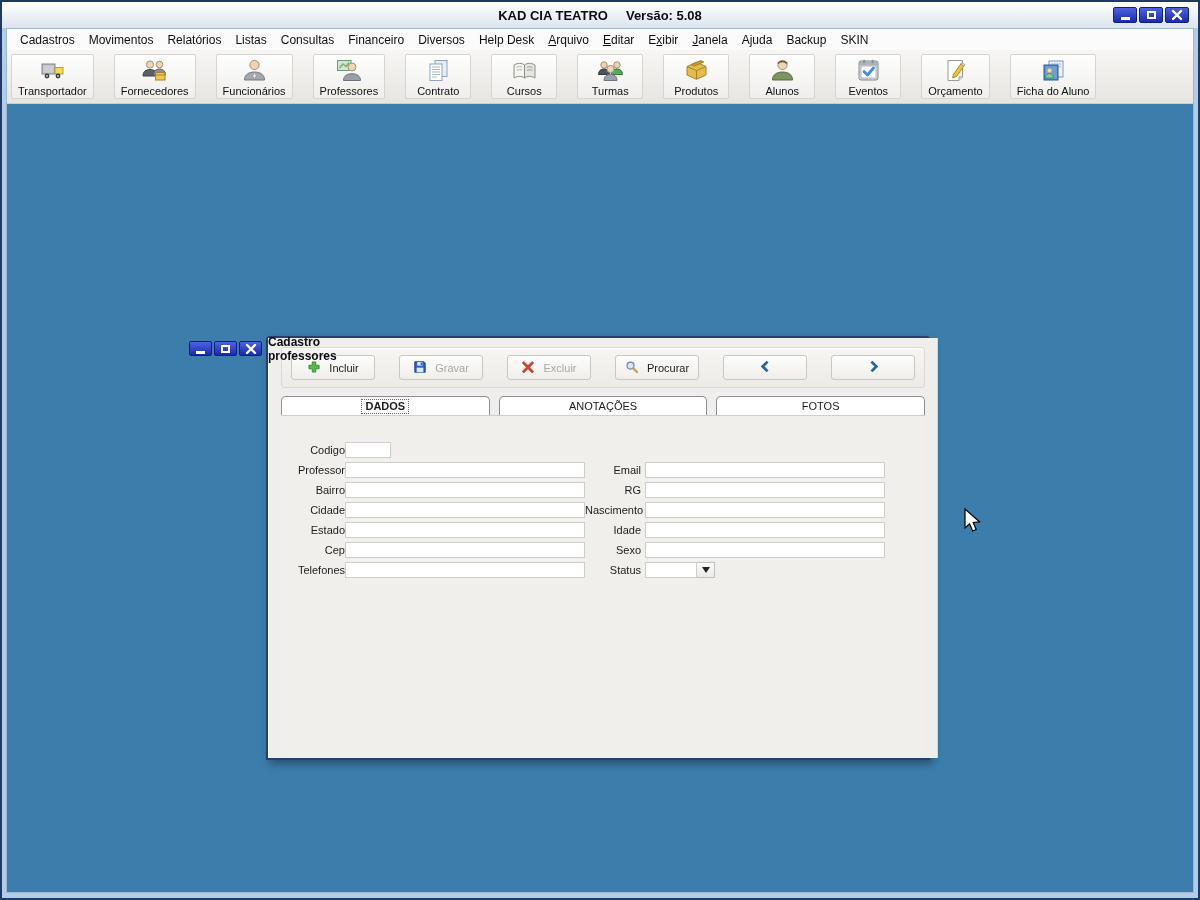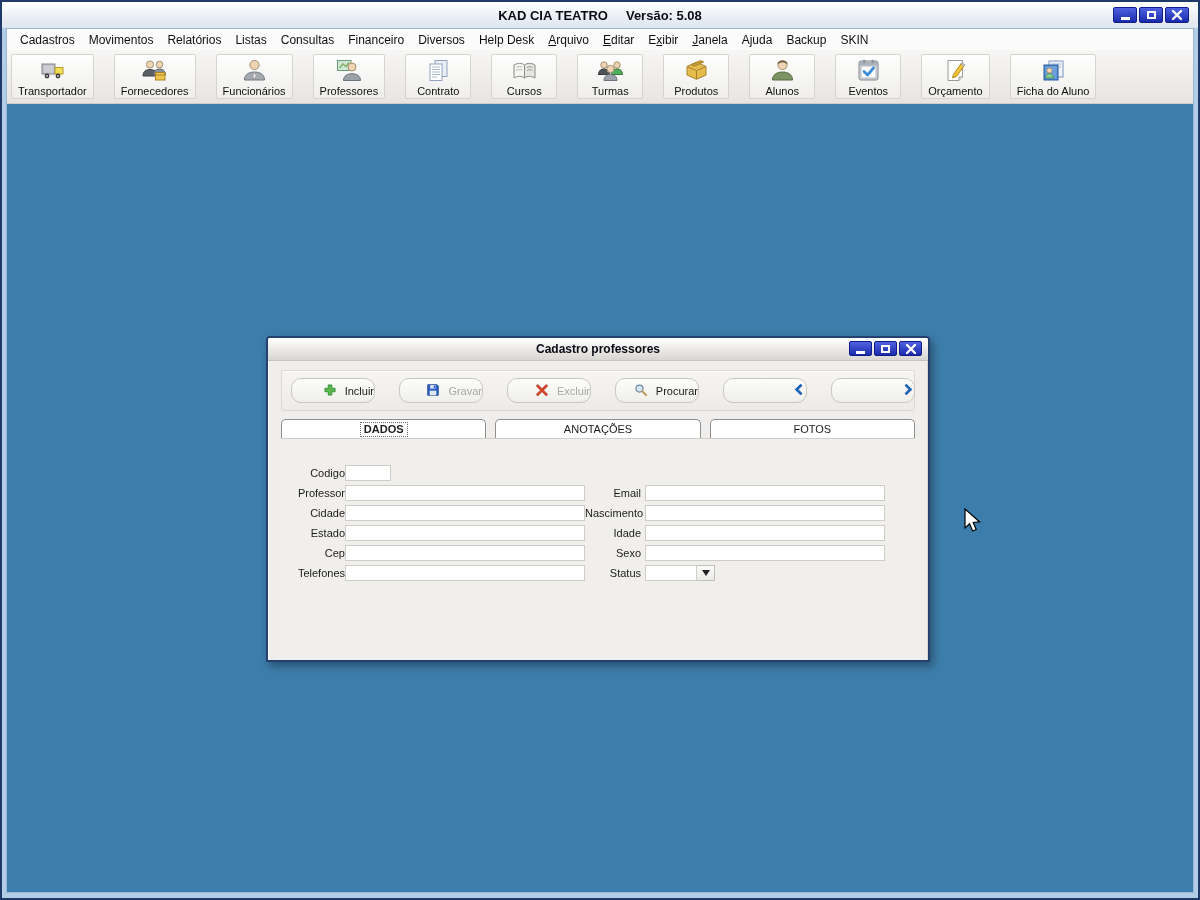--- a/index.html
+++ b/index.html
@@ -29,30 +29,30 @@
   
   .toolbar { height:54px; flex:0 0 auto; background:linear-gradient(#f7f6f4,#e7e5e1); border-bottom:1px solid #cfcdc9; display:flex; align-items:stretch; gap:20px; padding:4px 4px; }
   .tb-btn { min-width:66px; padding:2px 6px 1px; display:flex; flex-direction:column; align-items:center; justify-content:space-between; background:linear-gradient(#fefefe,#efeeeb); border:1px solid #d6d4cf; border-radius:2px; font-size:11px; color:#101010; }
   .tb-btn svg { width:27px; height:27px; display:block; }
   .tb-label { white-space:nowrap; line-height:12px; }
 
   
   .client { flex:1; background:#3d7dab; position:relative; }
 
   
-  .dialog { position:absolute; left:266px; top:336px; width:664px; height:326px; border:2px solid #24406e; border-radius:4px 4px 0 0; background:#efeeec; box-shadow:3px 4px 8px rgba(0,0,0,.35); display:flex; flex-direction:column; }
+  .dialog { position:absolute; left:266px; top:336px; width:664px; height:424px; border:2px solid #24406e; border-radius:4px 4px 0 0; background:#efeeec; box-shadow:3px 4px 8px rgba(0,0,0,.35); display:flex; flex-direction:row; }
   .dlg-titlebar { height:23px; flex:0 0 auto; background:linear-gradient(#ffffff,#d8d6d2); border-radius:2px 2px 0 0; position:relative; display:flex; align-items:center; border-bottom:1px solid #c6c4c0; }
   .dlg-title { position:absolute; left:0; right:0; text-align:center; font-weight:bold; font-size:12px; color:#0b0b14; }
   .dlg-caption-group { position:absolute; right:6px; top:3px; display:flex; gap:2px; }
   .cap-btn.small { width:23px; height:15px; }
 
   .dlg-body { flex:1; display:flex; flex-direction:column; padding:9px 12px 0; background:#efeeec; border-left:1px solid #fbfbfa; border-right:1px solid #d8d6d2; }
 
   .btn-panel { flex:0 0 auto; height:41px; border:1px solid #dbd9d4; border-radius:3px; background:linear-gradient(#f6f5f2,#edebe7); box-shadow:inset 0 1px 0 #ffffff; display:flex; align-items:center; padding:0 9px; gap:24px; }
-  .dlg-btn { width:84px; height:25px; flex:0 0 auto; display:flex; align-items:center; justify-content:flex-end; gap:8px; background:linear-gradient(#fdfdfc,#efeeea); border:1px solid #c9c7c2; border-radius:10px; font-size:11px; color:#1c1c1c; }
+  .dlg-btn { width:84px; height:25px; flex:0 0 auto; display:flex; align-items:center; justify-content:center; gap:8px; background:linear-gradient(#fdfdfc,#efeeea); border:1px solid #c9c7c2; border-radius:3px; font-size:11px; color:#1c1c1c; }
   .dlg-btn.disabled { color:#a8a8a8; }
   .dlg-btn svg { width:14px; height:14px; flex:0 0 auto; }
   .dlg-btn.nav svg { width:13px; height:13px; }
 
   .tabs { flex:0 0 auto; display:flex; gap:9px; margin-top:8px;align-items:center; }
   .tab { flex:1; height:19px; background:#ffffff; border:1px solid #8f8f8f; border-bottom:none; border-radius:5px 5px 0 0; display:flex; align-items:center; justify-content:center; font-size:11px; color:#1c1c1c; }
   .tab .tab-label { padding:0 3px; line-height:13px; }
   .tab.active .tab-label { font-weight:bold; outline:1px dotted #6a6a6a; }
 
   .tab-content { flex:1; background:#f0efec; border-top:1px solid #d0cec9; padding-top:24px; }
@@ -359,20 +359,26 @@
       </div>
 
       <div class="form-row">
         <span class="lbl-l">Professor</span>
         <input class="field inp-l" value="" style="">
         <span class="lbl-r">Email</span>
         <input class="field inp-r" value="" style="">
       </div>
 
 
+      <div class="form-row">
+        <span class="lbl-l">Bairro</span>
+        <input class="field inp-l" value="" style="">
+        <span class="lbl-r">RG</span>
+        <input class="field inp-r" value="" style="">
+      </div>
 
       <div class="form-row">
         <span class="lbl-l">Cidade</span>
         <input class="field inp-l" value="" style="">
         <span class="lbl-r">Nascimento</span>
         <input class="field inp-r" value="" style="">
       </div>
 
       <div class="form-row">
         <span class="lbl-l">Estado</span>

